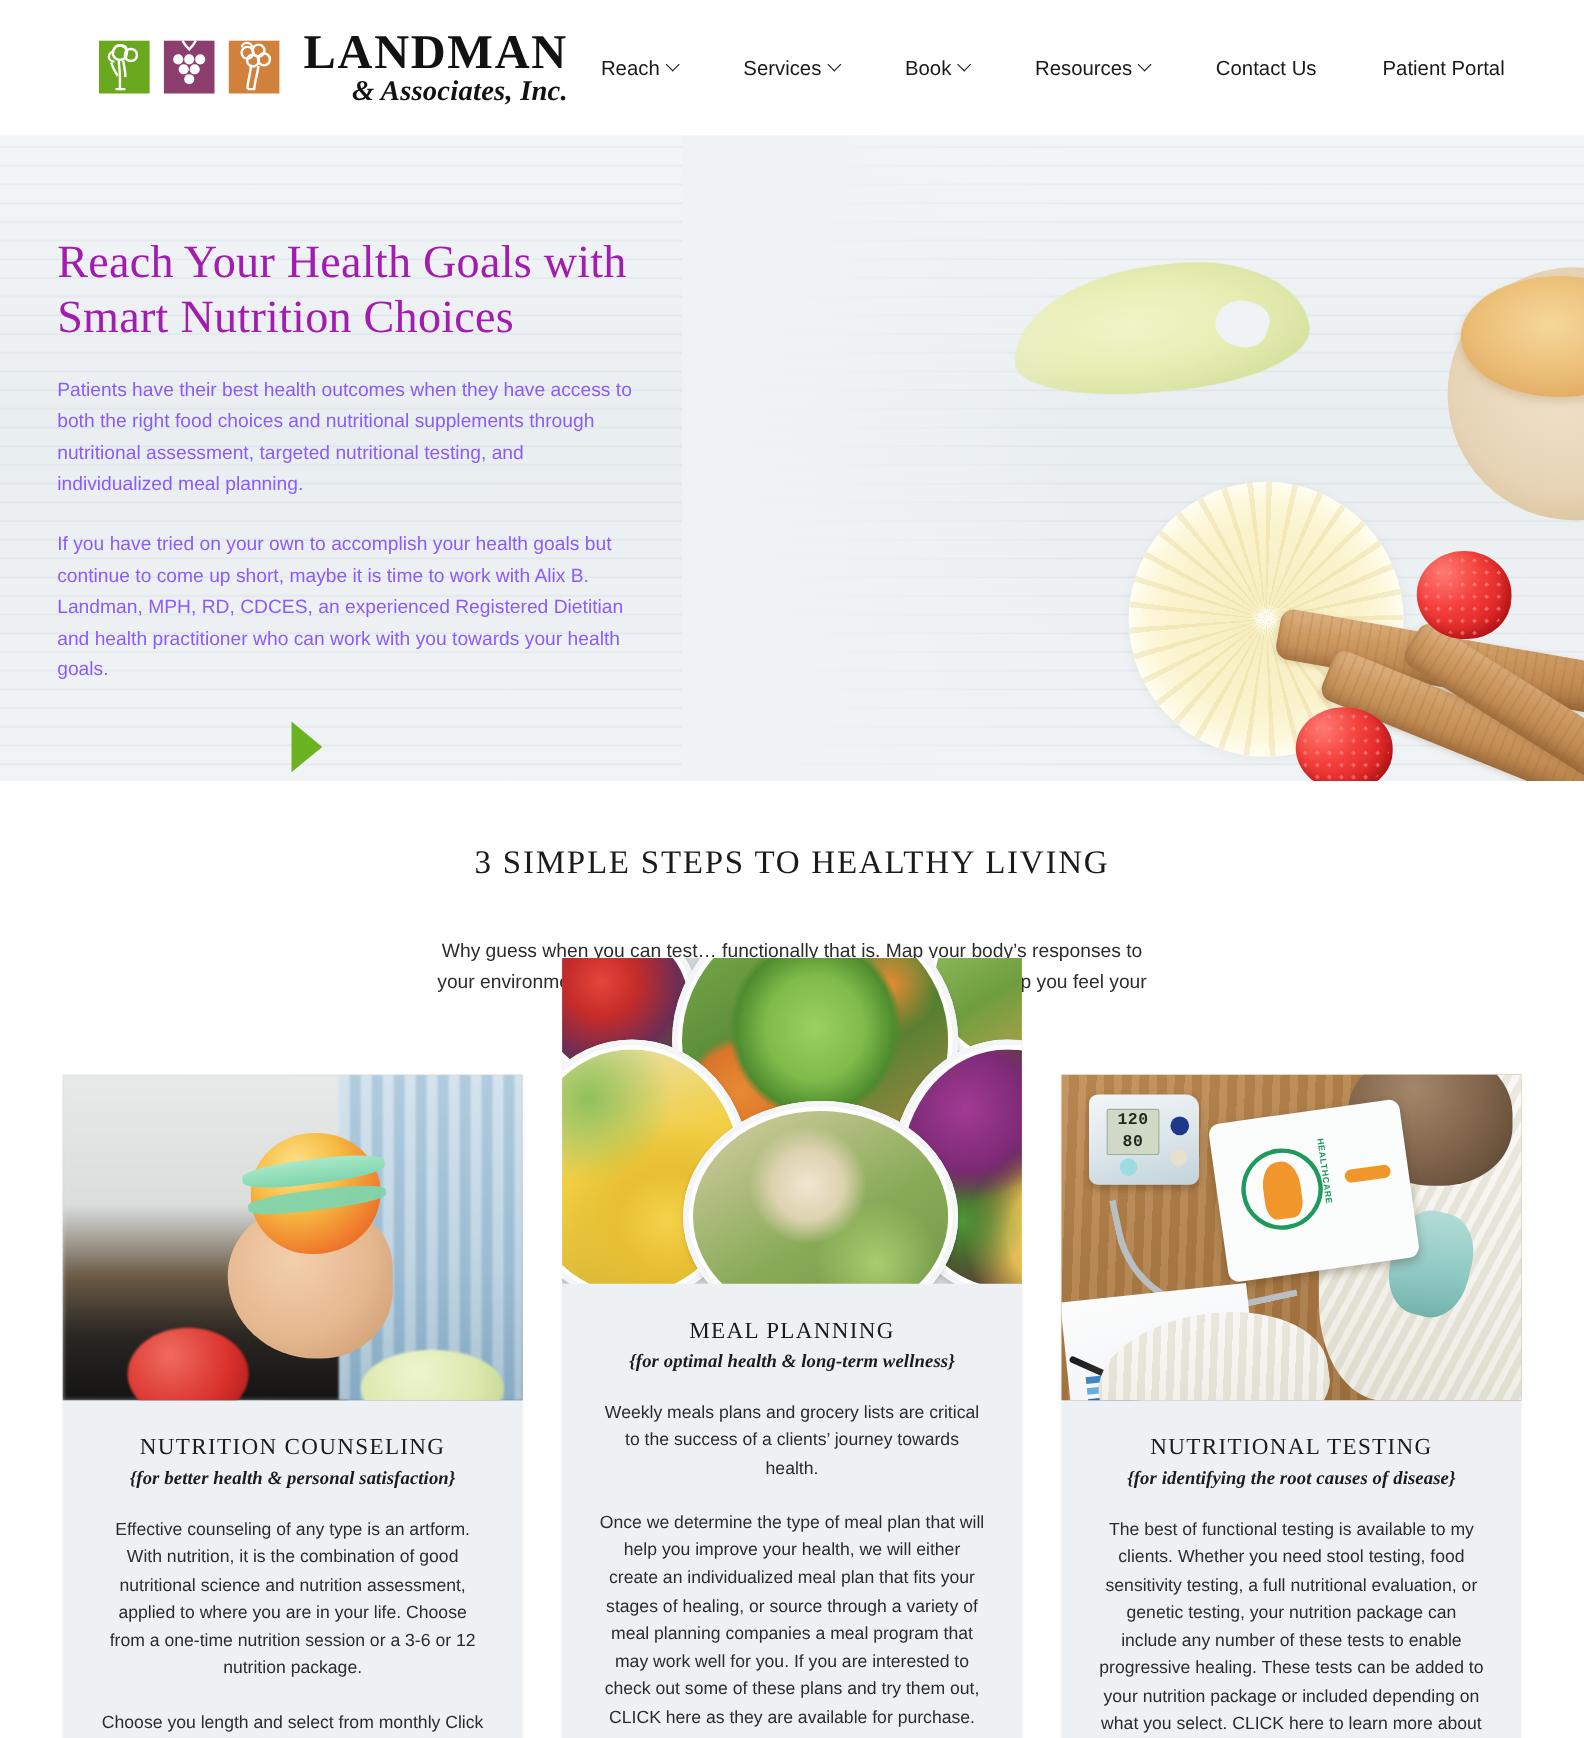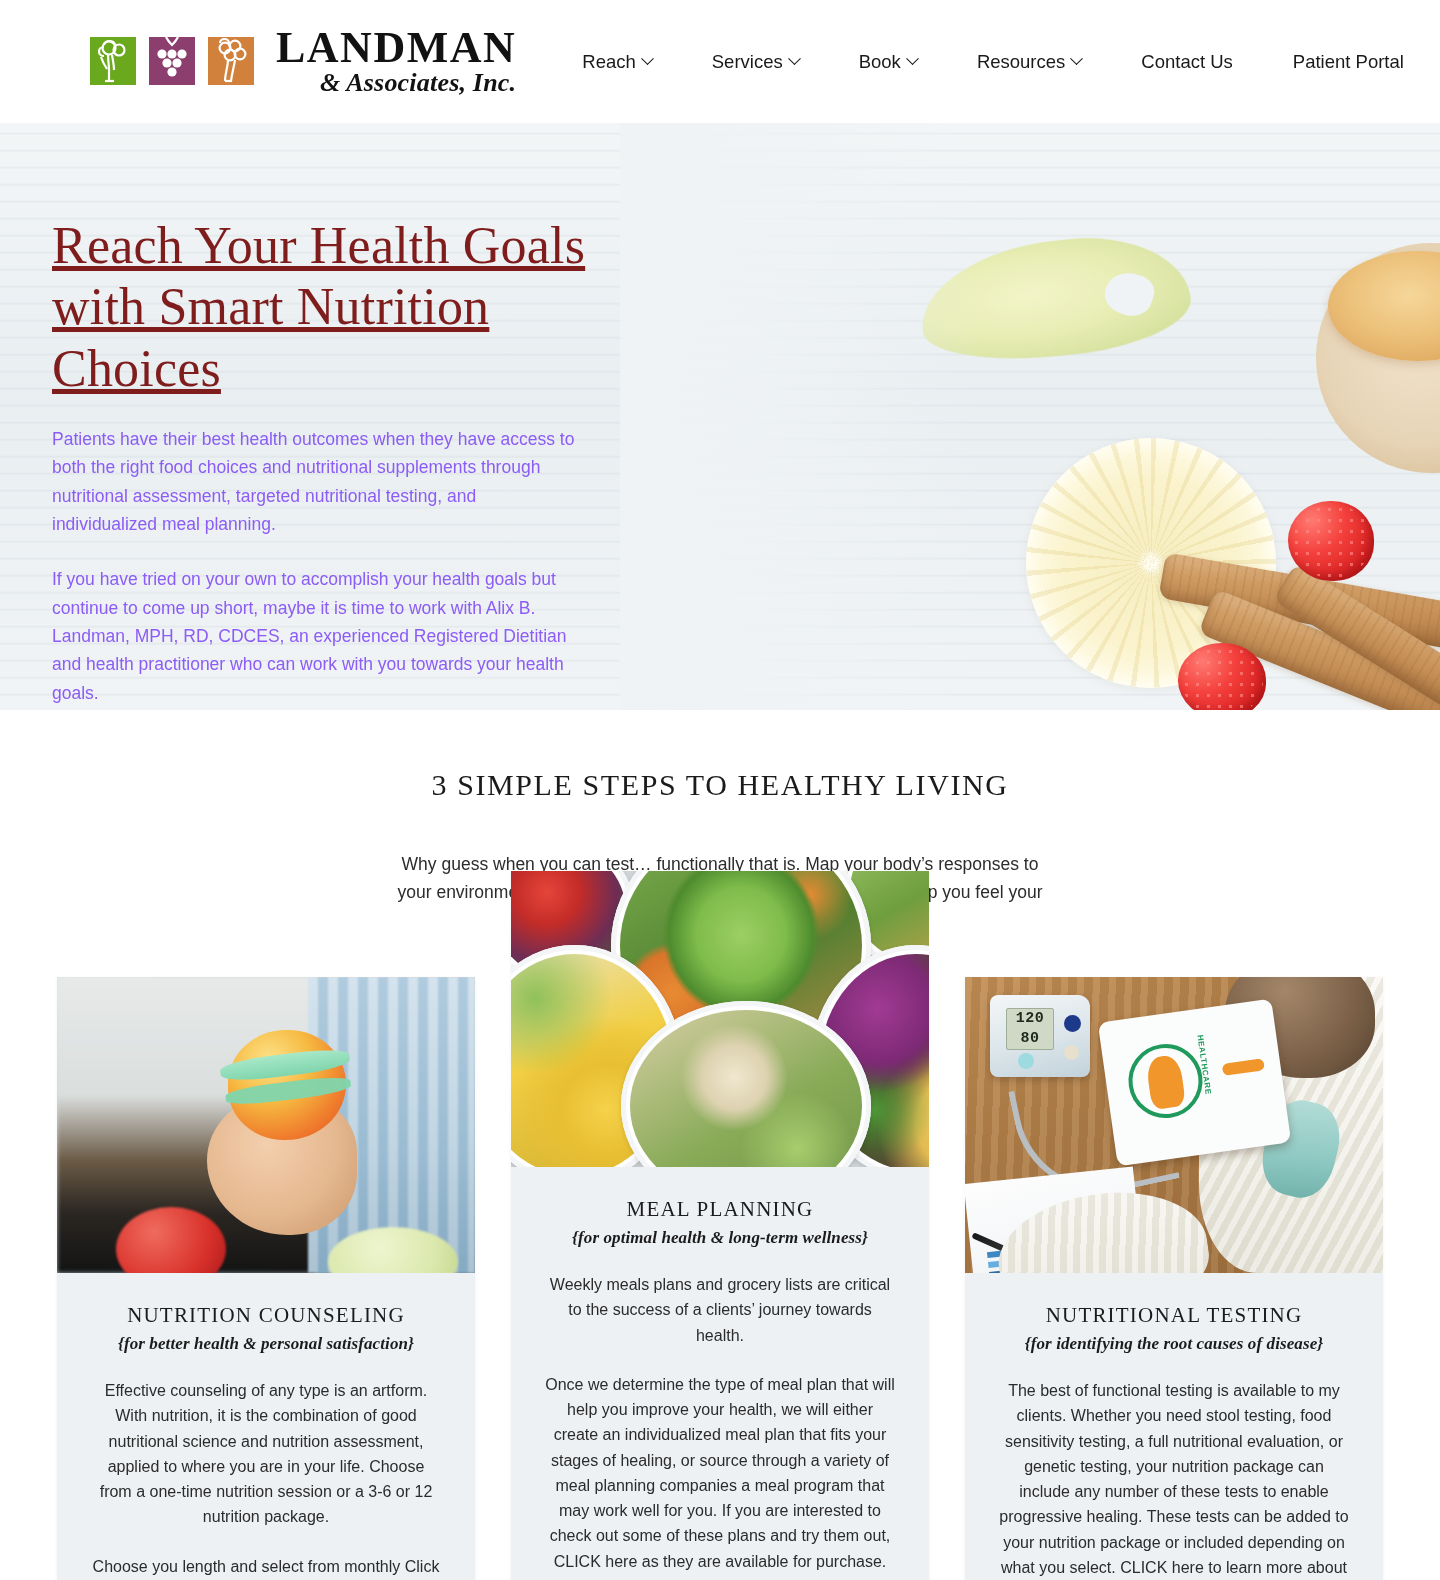--- a/index.html
+++ b/index.html
@@ -15,21 +15,20 @@
 
   
   .site-header {
     height: 123px;
     background: #ffffff;
     display: flex;
     align-items: center;
     padding: 0 0 0 88px;
     position: relative;
     z-index: 10;
-    gap: 36px;
   }
 
   .brand { display: flex; align-items: center; gap: 14px; }
 
   .logo-marks { display: flex; align-items: flex-start; gap: 9px; }
 
   .logo-tile {
     width: 50px; height: 56px;
     position: relative;
     display: block;
@@ -216,26 +215,25 @@
 
   .hero-inner {
     position: relative;
     z-index: 3;
     padding: 92px 0 0 52px;
     max-width: 620px;
   }
   .hero-title {
     font-family: "Liberation Serif", serif;
     font-weight: 400;
-    font-size: 52px;
+    font-size: 42px;
     line-height: 1.18;
-    color: #7f1d1d;
+    color: #a21caf;
     letter-spacing: 0.2px;
     max-width: 540px;
-    text-decoration: underline;
   }
   .hero-p {
     font-size: 17.5px;
     line-height: 1.62;
     color: #8b5cf6;
     max-width: 530px;
     margin-top: 26px;
   }
   .hero-p + .hero-p { margin-top: 27px; }
 

